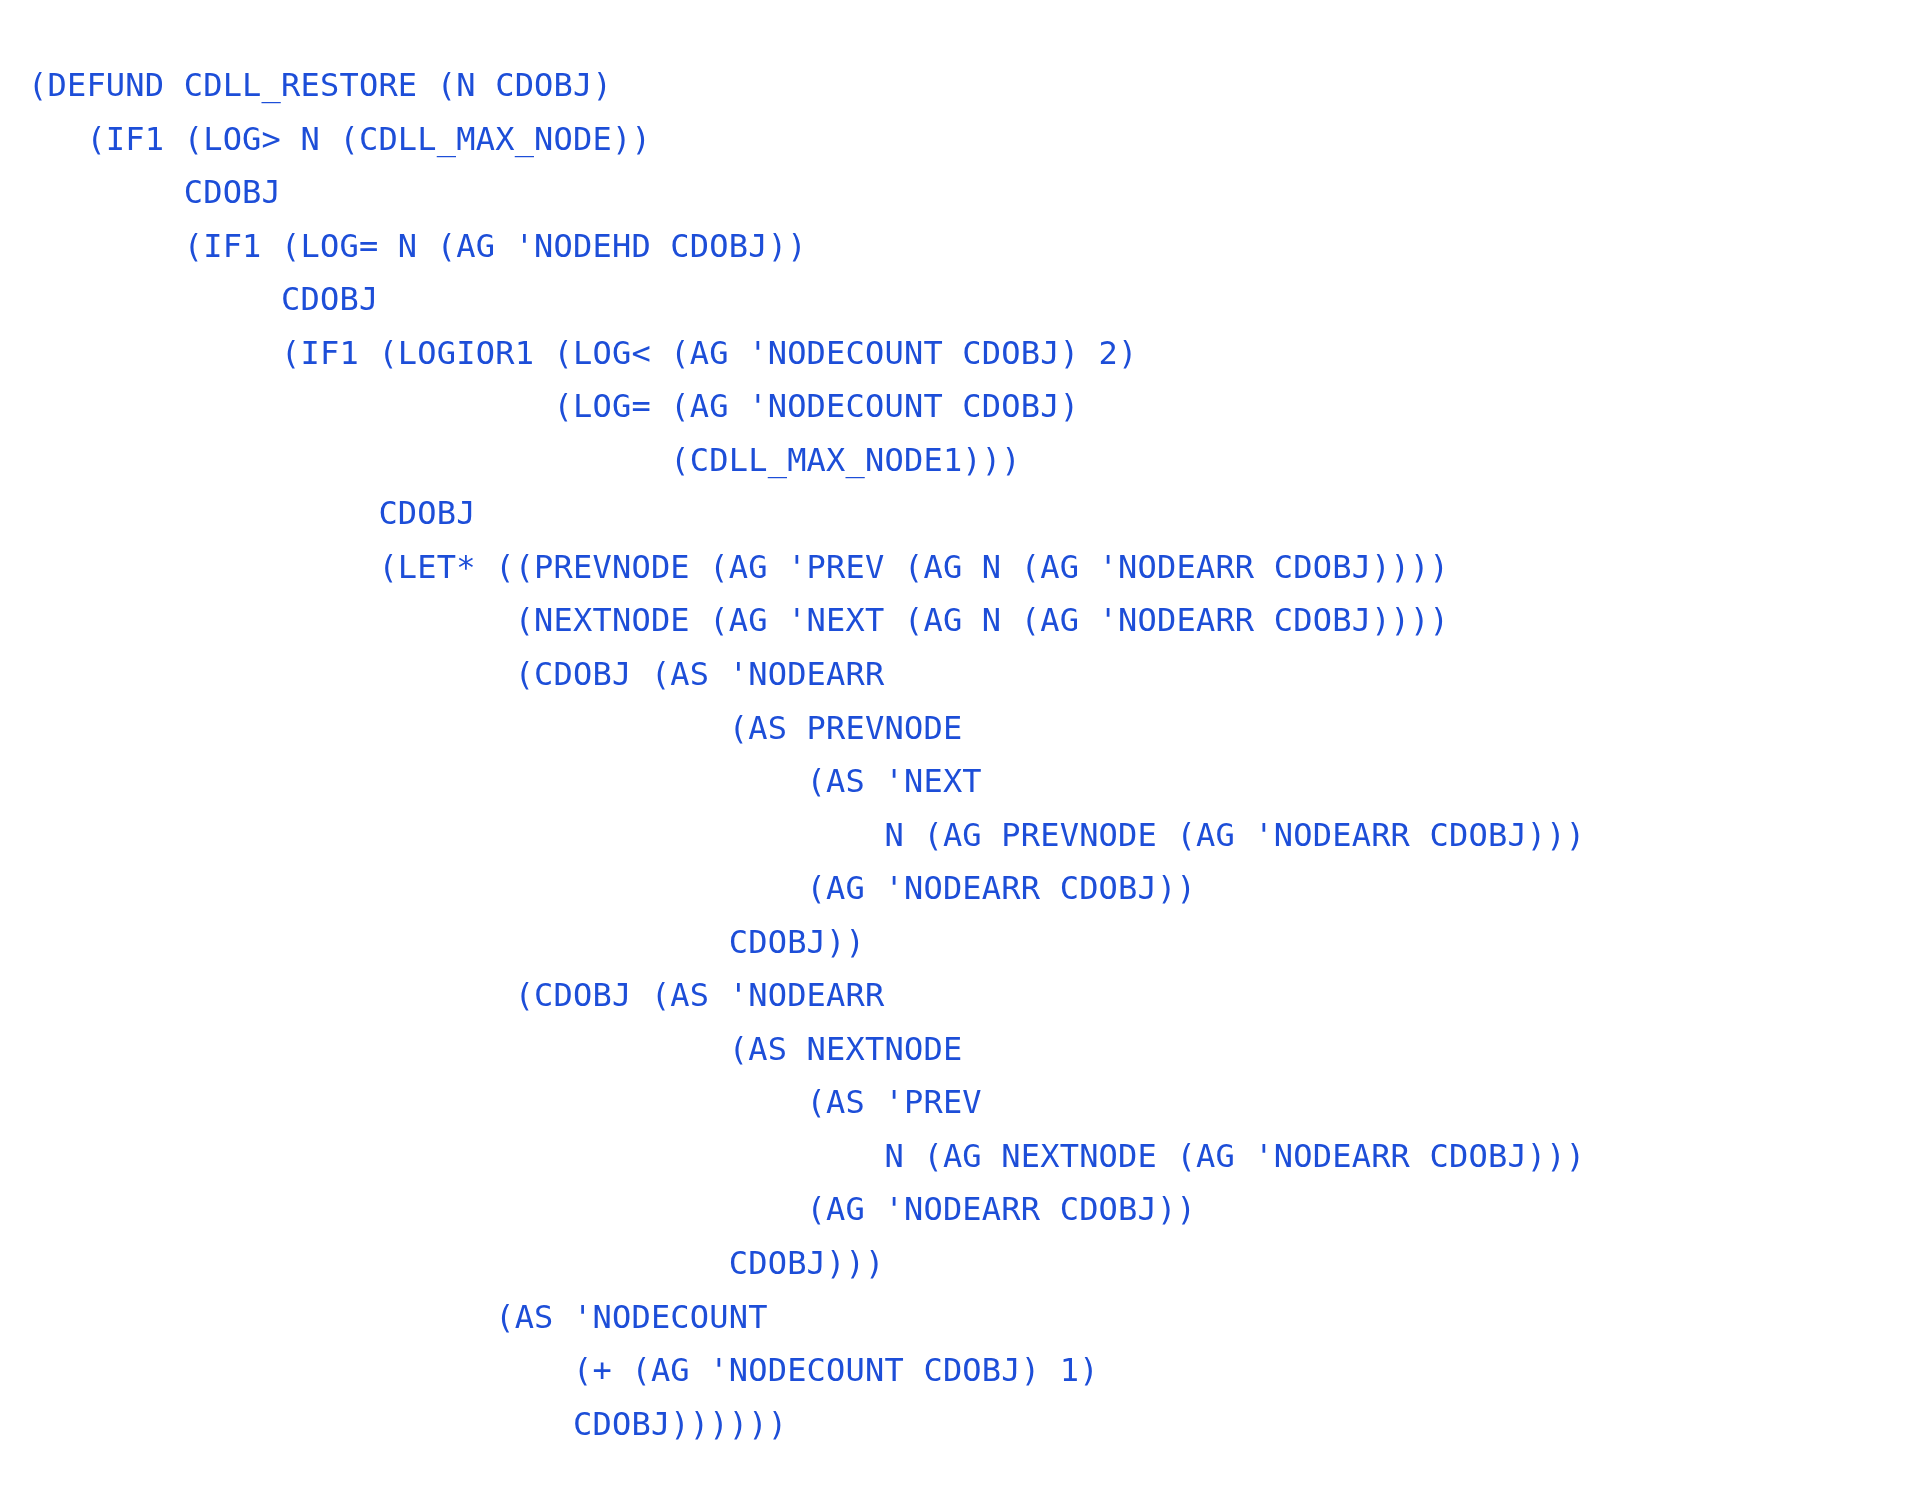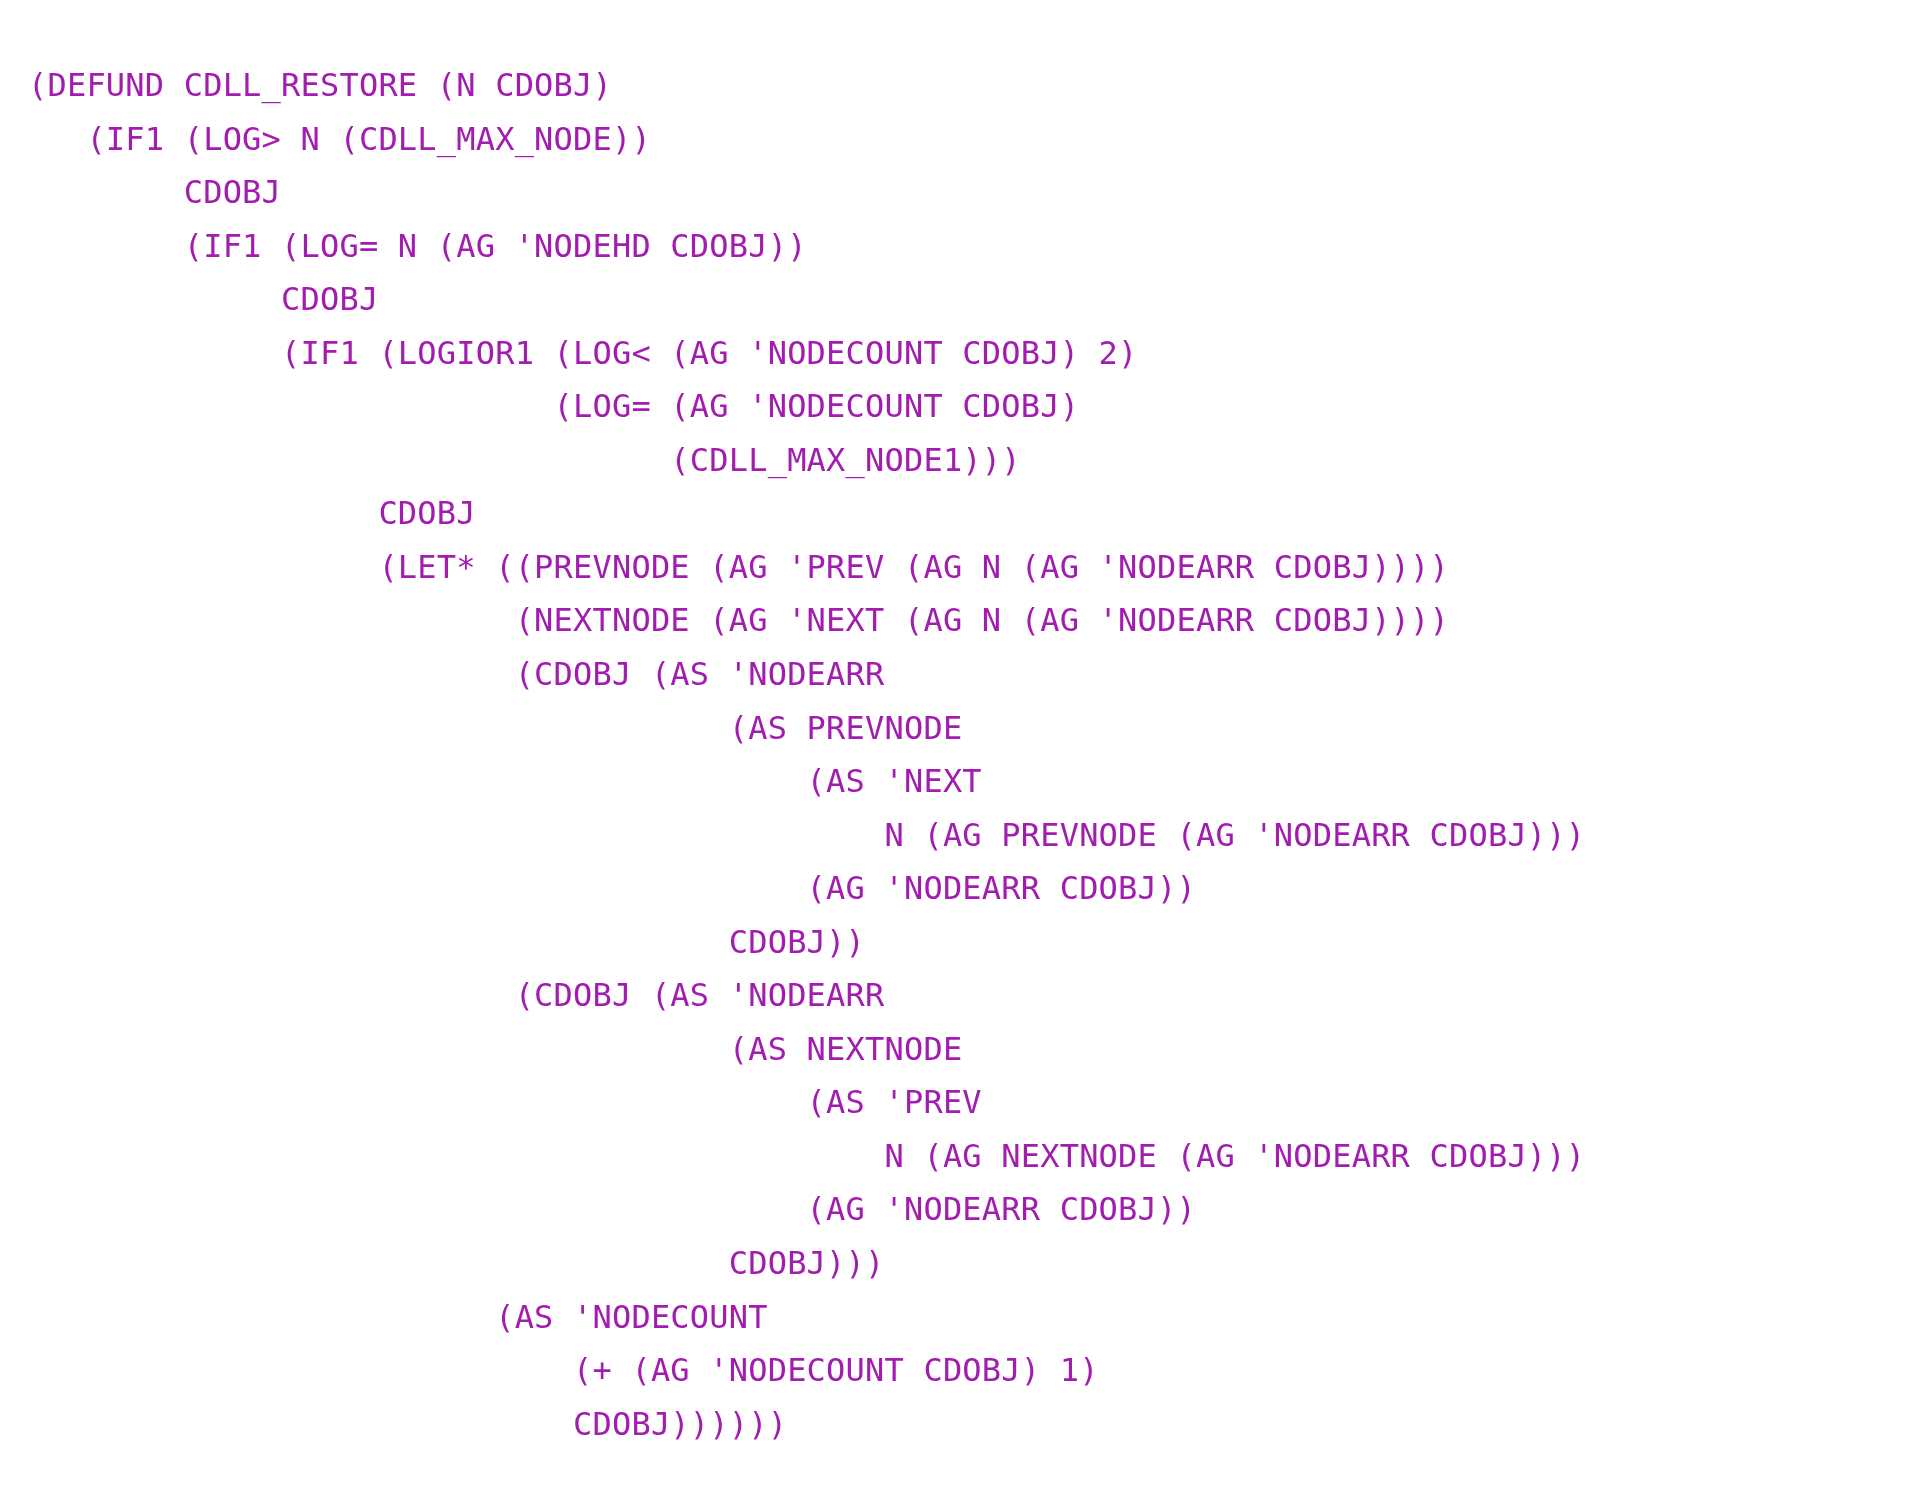--- a/index.html
+++ b/index.html
@@ -7,21 +7,21 @@
     padding: 0;
     background: #ffffff;
     width: 1920px;
     height: 1490px;
   }
   .code-block {
     font-family: "Courier New", Courier, monospace;
     font-size: 32px;
     line-height: 1.58;
     white-space: pre;
-    color: #a21caf;
+    color: #1d4ed8;
     padding: 28px 0 10px 28px;
     letter-spacing: 0.2px;
     font-weight: 520;
   }
 </style>
 </head>
 <body>
 
 <pre class="code-block"><code>(DEFUND CDLL_RESTORE (N CDOBJ)
    (IF1 (LOG&gt; N (CDLL_MAX_NODE))

